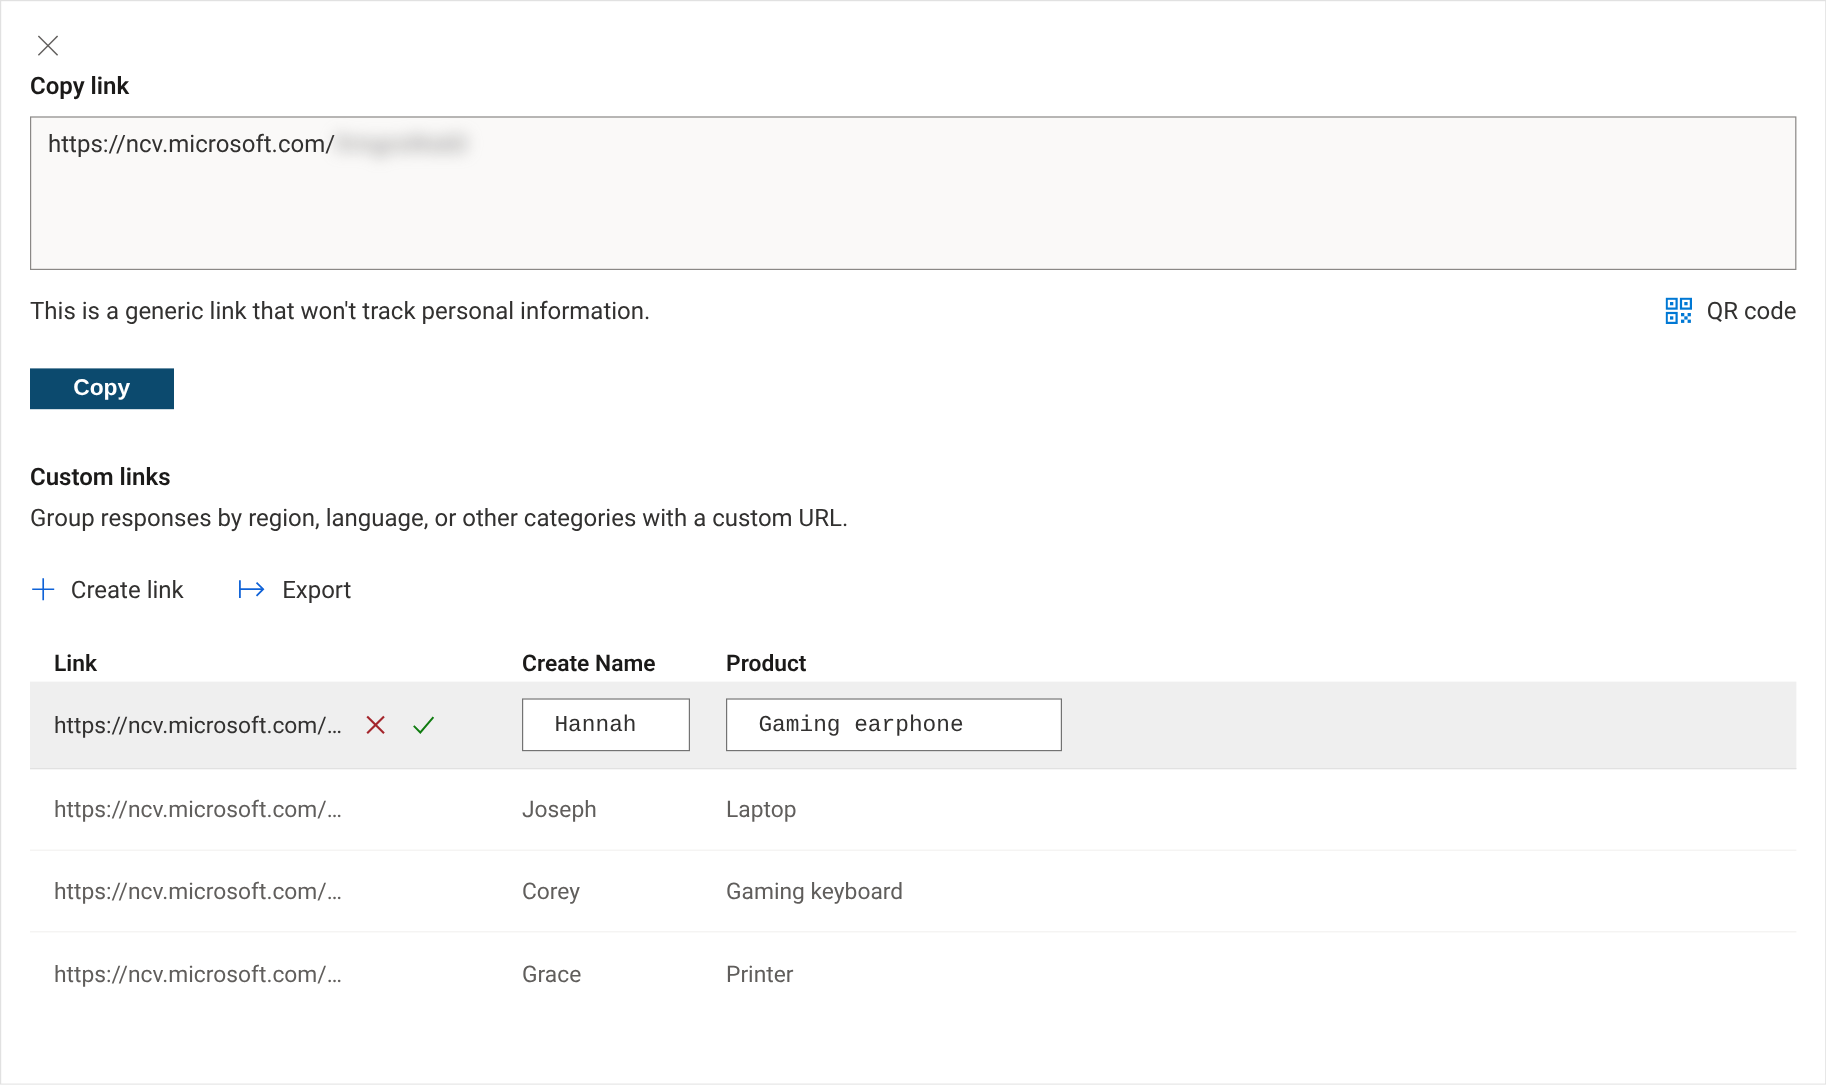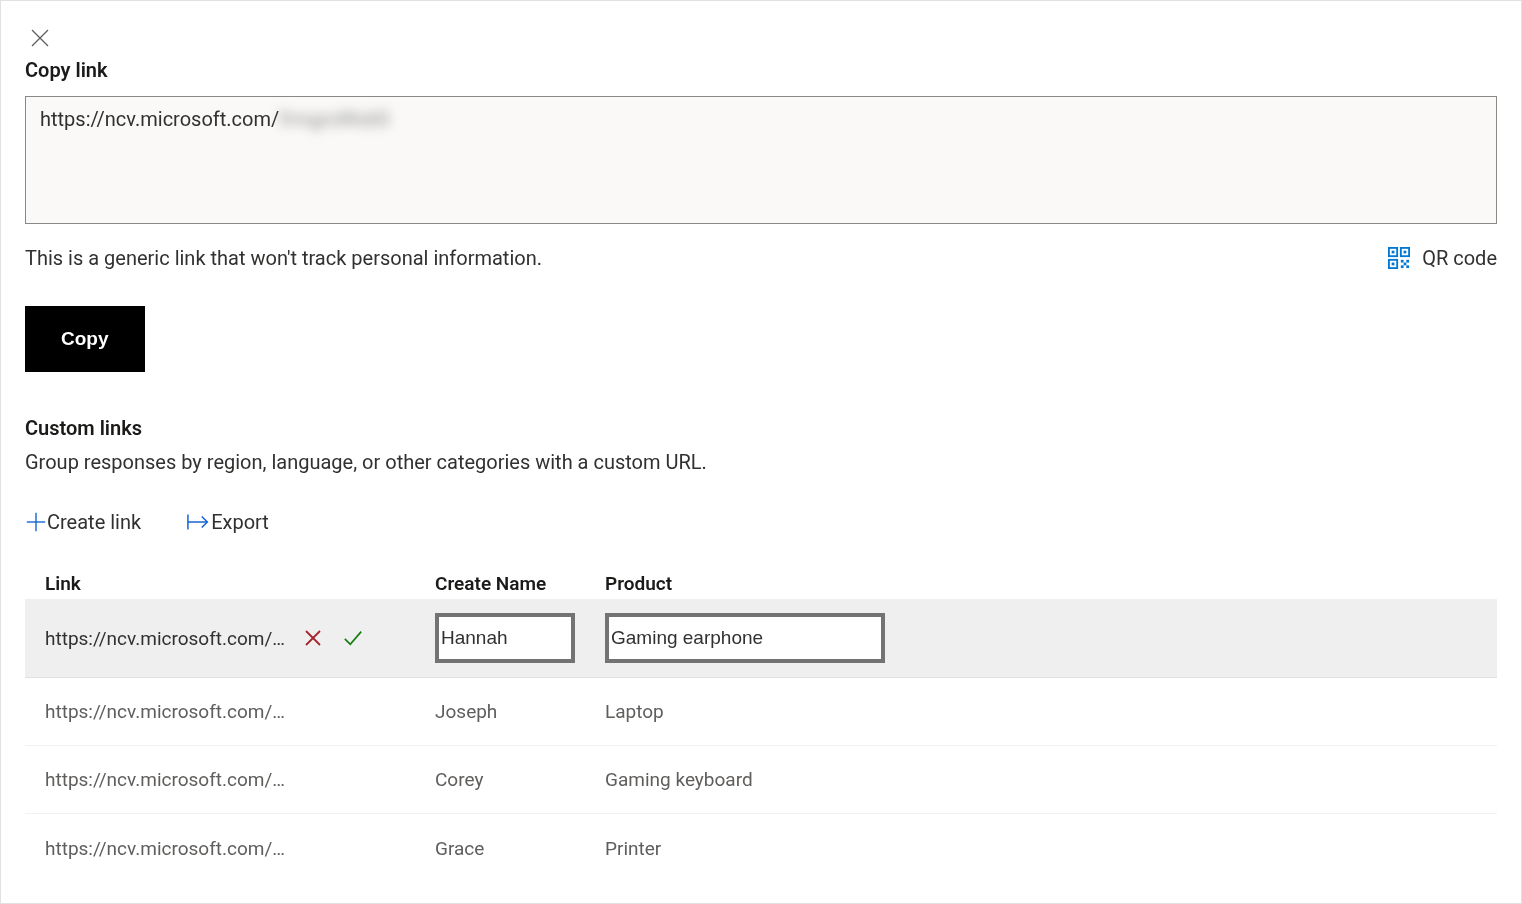--- a/index.html
+++ b/index.html
@@ -78,26 +78,26 @@
     color: #323130;
     cursor: pointer;
   }
   .qr-icon {
     width: 22px;
     height: 22px;
     color: #0078d4;
   }
   .copy-btn {
     margin-top: 36px;
-    background: #000000;
+    background: #0c4a6e;
     color: #fff;
     border: none;
     font-size: 19px;
     font-weight: 600;
-    padding: 22px 36px;
+    padding: 6px 36px;
     cursor: pointer;
   }
   .custom-section {
     margin-top: 44px;
   }
   .custom-label {
     font-size: 20px;
     font-weight: 600;
     color: #1b1a19;
   }
@@ -108,21 +108,21 @@
   }
   .actions-row {
     display: flex;
     gap: 46px;
     margin-top: 36px;
     align-items: center;
   }
   .action-link {
     display: flex;
     align-items: center;
-    gap: 0;
+    gap: 12px;
     font-size: 20px;
     color: #323130;
     cursor: pointer;
   }
   .action-link svg { color: #0f62d7; }
   .plus-icon { width: 22px; height: 22px; }
   .export-icon { width: 24px; height: 18px; }
 
   .table {
     margin-top: 38px;
@@ -166,25 +166,25 @@
     align-items: center;
   }
   .row-actions svg { width: 20px; height: 20px; cursor: pointer; }
   .x-icon { color: #a4262c; }
   .check-icon { color: #107c10; }
   .cell-value {
     font-size: 19px;
     color: #605e5c;
   }
   .edit-input {
-    border: 4px solid #737373;
+    border: 1px solid #737373;
     background: #fff;
     font-size: 19px;
-    padding: 10px 2px;
-    font-family: Liberation Sans, sans-serif;
+    padding: 10px 26px;
+    font-family: Liberation Mono, monospace;
     color: #323130;
   }
   .edit-input.fn { width: 140px; }
   .edit-input.prod { width: 280px; }
 </style>
 </head>
 <body>
 
 <div class="panel">
 

